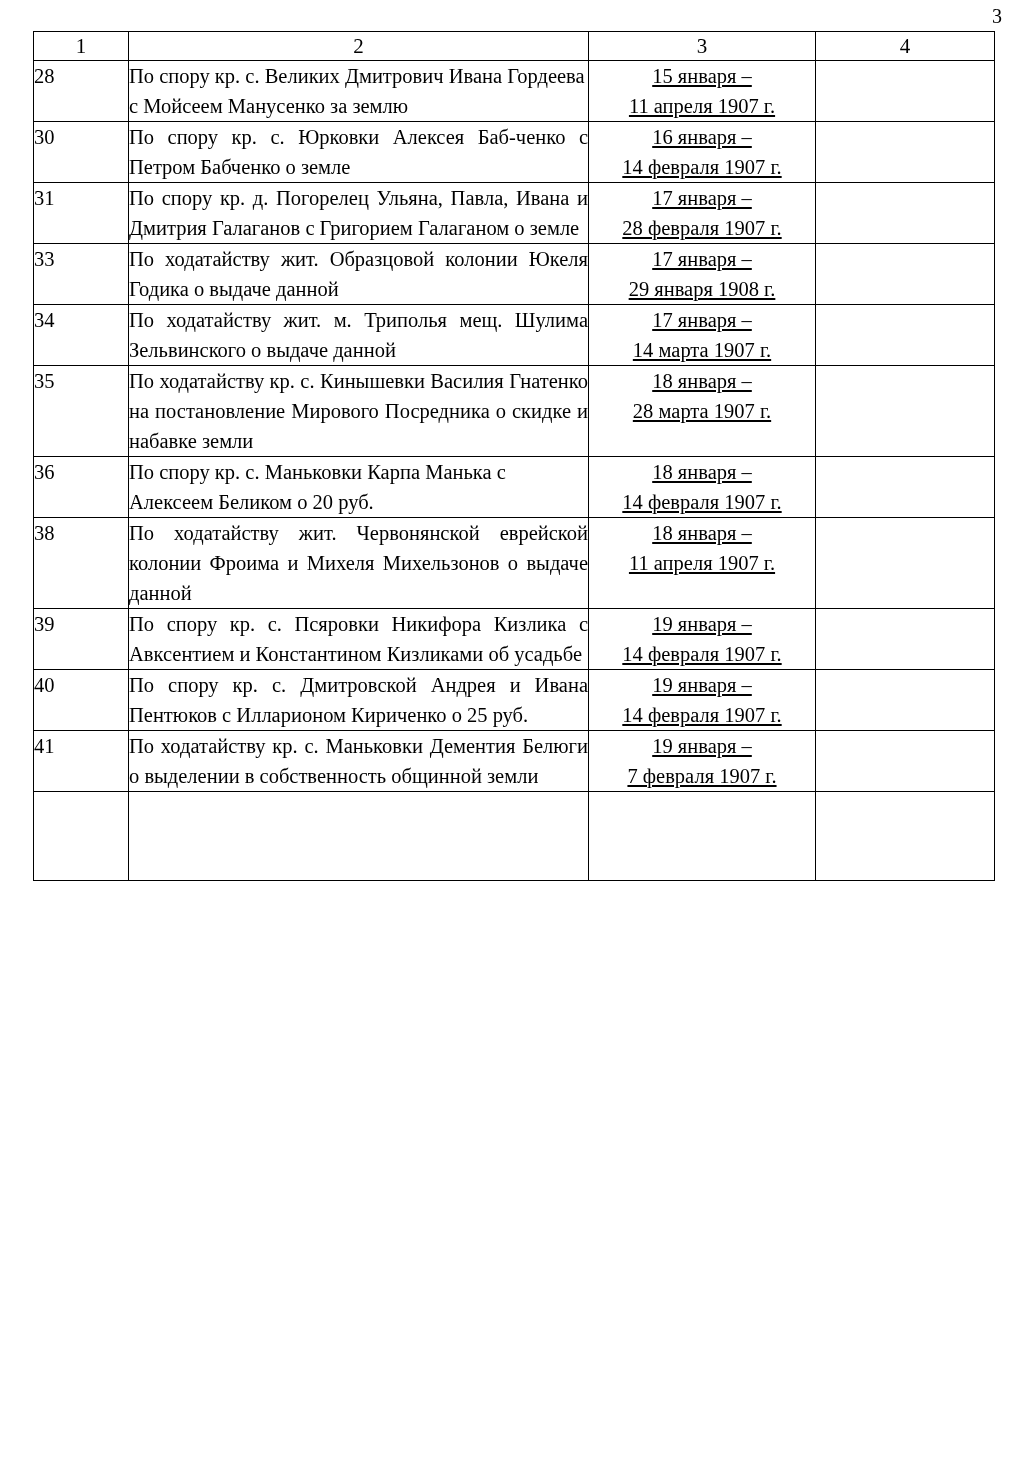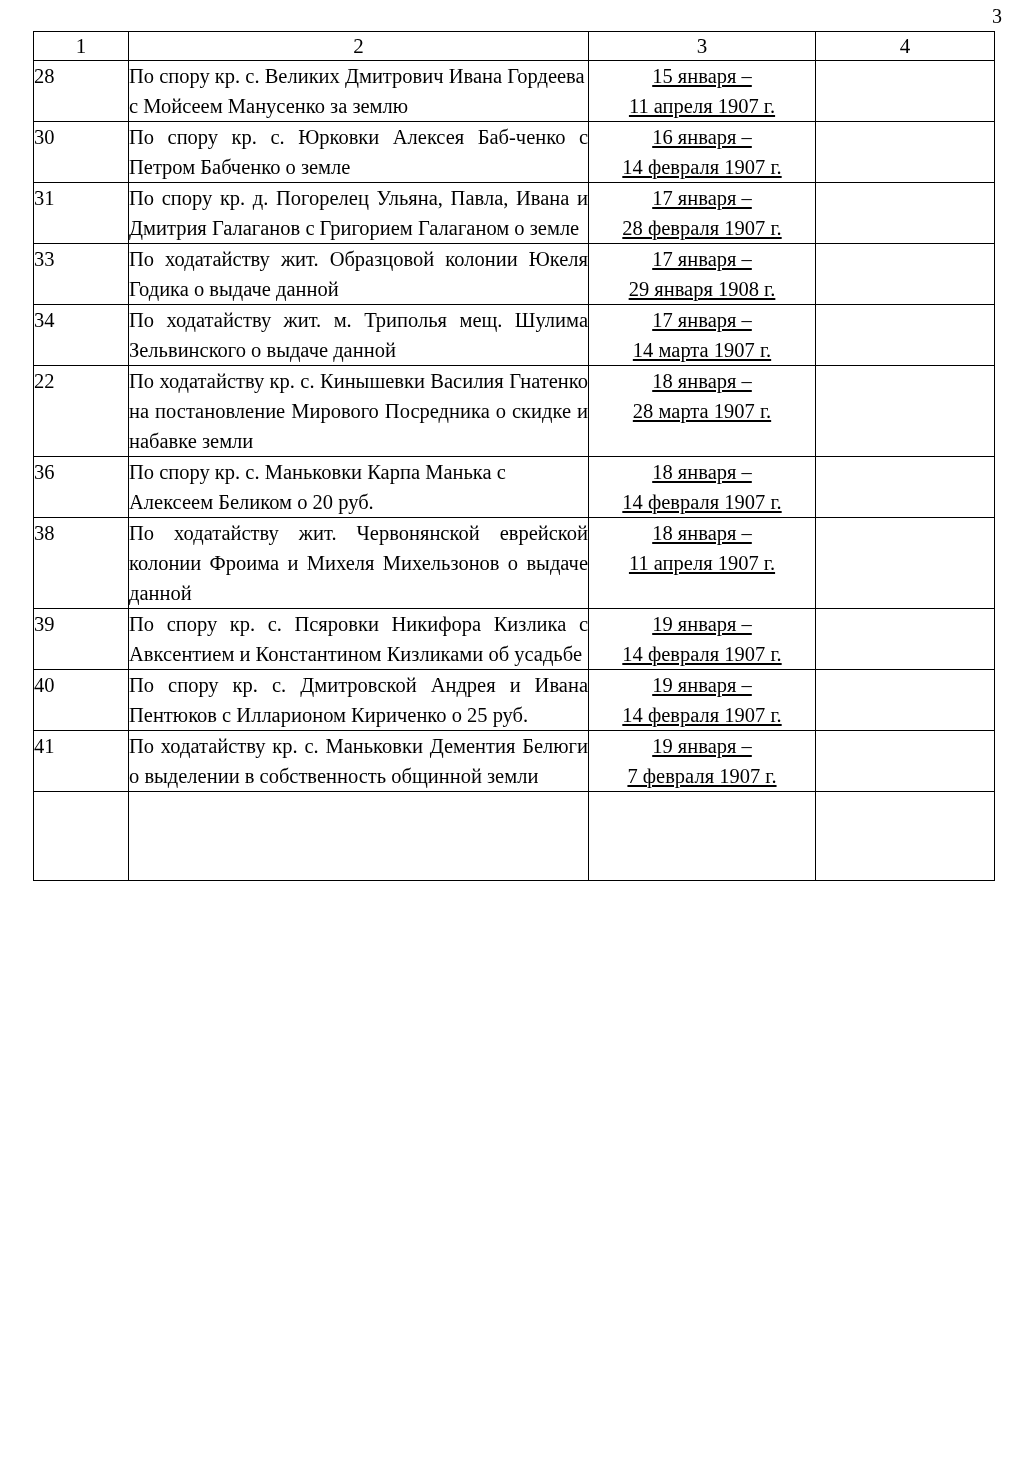--- a/index.html
+++ b/index.html
@@ -154,21 +154,21 @@
         <tr>
           <td class="num">34</td>
           <td class="subject">По ходатайству жит. м. Триполья мещ. Шулима Зельвинского о выдаче данной</td>
           <td class="dates">
             <span class="d1">17 января –</span>
             <span class="d2">14 марта 1907 г.</span>
           </td>
           <td class="note"></td>
         </tr>
         <tr>
-          <td class="num">22</td>
+          <td class="num">35</td>
           <td class="subject">По ходатайству кр. с. Кинышевки Василия Гнатенко на постановление Мирового Посредника о скидке и набавке земли</td>
           <td class="dates">
             <span class="d1">18 января –</span>
             <span class="d2">28 марта 1907 г.</span>
           </td>
           <td class="note"></td>
         </tr>
         <tr>
           <td class="num">36</td>
           <td class="subject nojust">По спору кр. с. Маньковки Карпа Манька с Алексеем Беликом о 20 руб.</td>

